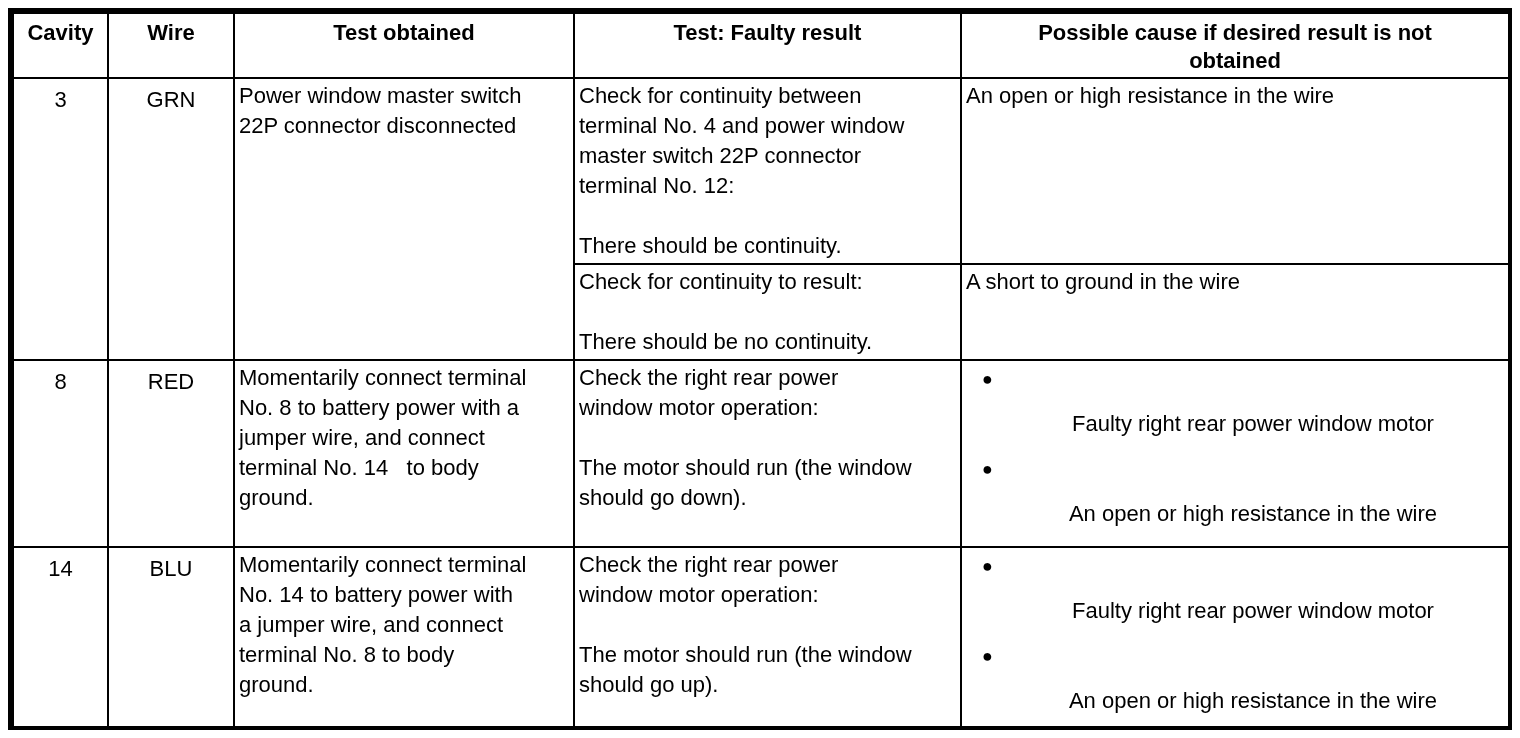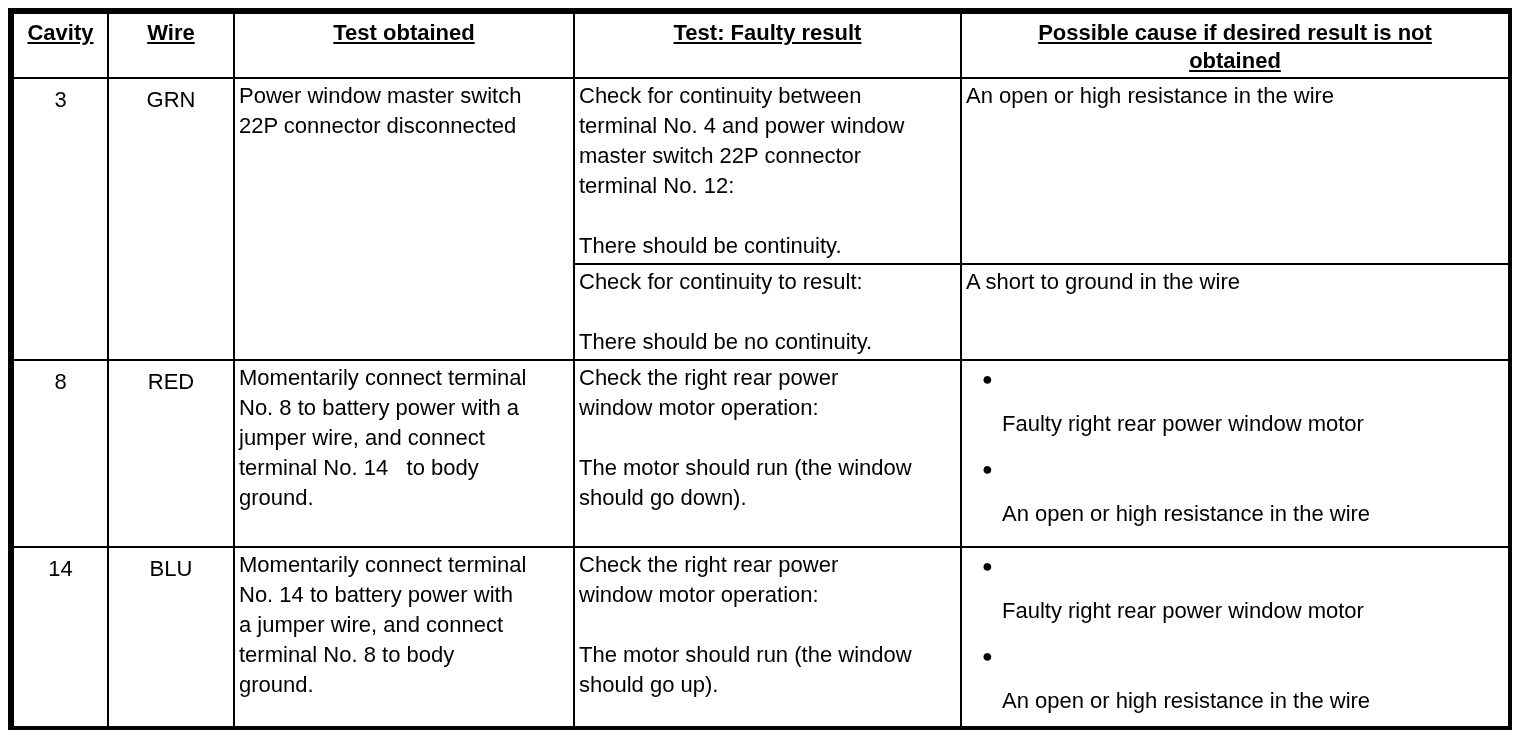--- a/index.html
+++ b/index.html
@@ -40,21 +40,20 @@
     line-height: 30px;
     padding: 2px 4px;
     overflow: hidden;
   }
   .test-table th {
     font-weight: bold;
     text-align: center;
     white-space: pre-wrap;
     line-height: 28px;
     padding-top: 5px;
-    text-decoration: underline;
   }
   tr.hdr  { height: 58px; }
   tr.r1a  { height: 185px; }
   tr.r1b  { height: 91px; }
   tr.r2   { height: 187px; }
   tr.r3   { height: 193px; }
   td.center {
     text-align: center;
     padding-top: 6px;
   }
@@ -70,20 +69,21 @@
     font-size: 18px;
     line-height: 32px;
     margin-left: 16px;
   }
   .dot.mt { margin-top: 13px; }
   .btext {
     margin-left: 36px;
     margin-top: 13px;
     line-height: 32px;
     white-space: pre-wrap;
+    text-align: center;
   }
 </style>
 </head>
 <body>
 
 <div class="page">
   <div class="table-wrap">
     <table class="test-table">
       <colgroup>
         <col style="width:95px">

